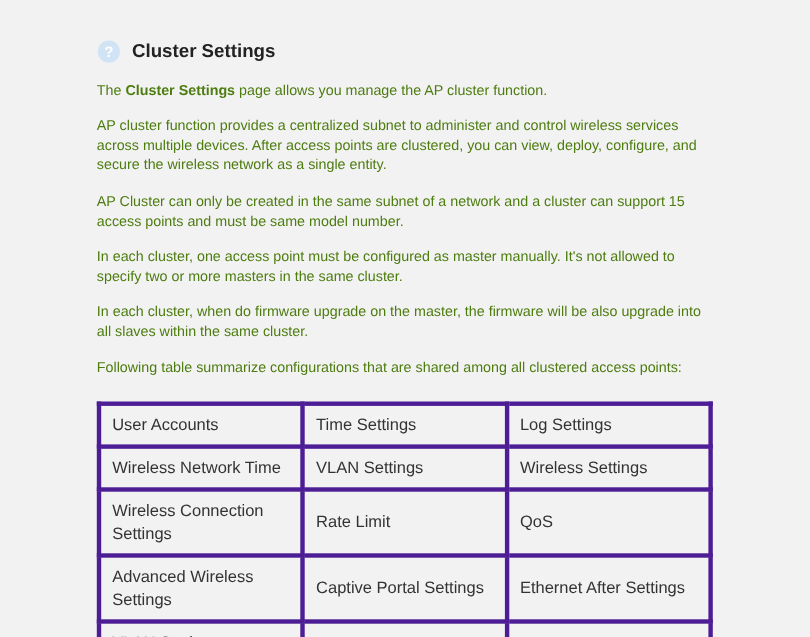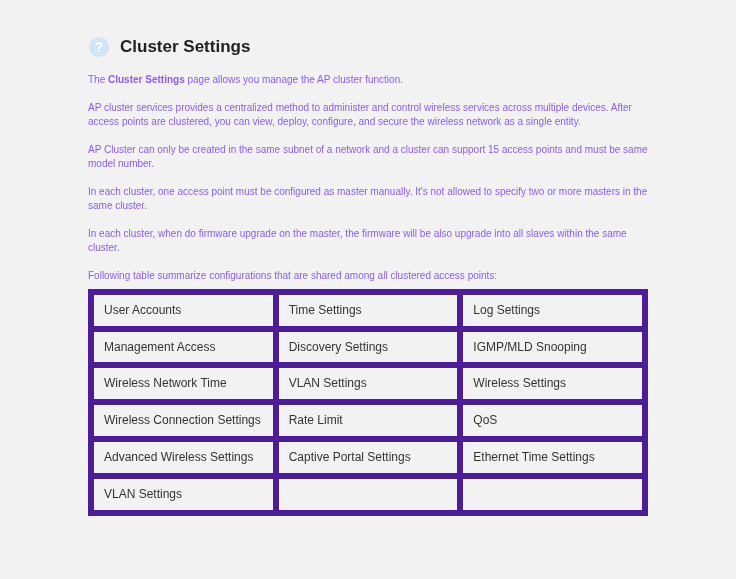--- a/index.html
+++ b/index.html
@@ -33,94 +33,89 @@
       width: 22px;
       height: 22px;
     }
     .page-title {
       font-size: 17px;
       font-weight: bold;
       color: #222;
     }
     .paragraph {
       margin-bottom: 14px;
-      color: #8b5cf6;
-      font-size: 10px;
+      color: #4d7c0f;
+      font-size: 13px;
     }
     .bold {
       font-weight: bold;
     }
     table {
       border-collapse: collapse;
       width: 100%;
       margin-bottom: 20px;
       margin-top: 4px;
     }
     td {
-      border: 6px solid #4c1d95;
+      border: 4px solid #4c1d95;
       padding: 7px 10px;
-      font-size: 12px;
+      font-size: 15px;
       color: #333;
       width: 33.33%;
     }
     .table-caption {
-      margin-bottom: 6px;
+      margin-bottom: 22px;
       margin-top: 8px;
     }
   </style>
 </head>
 <body>
 
 <div class="page-header">
   <span class="help-icon">
     <svg viewBox="0 0 24 24">
       <circle cx="12" cy="12" r="11" fill="#d0e4f5"></circle>
       <text x="12" y="17" font-size="15" font-weight="bold" text-anchor="middle" fill="#ffffff" font-family="Arial">?</text>
     </svg>
   </span>
   <h1 class="page-title">Cluster Settings</h1>
 </div>
 
 <p class="paragraph">
   <span>The </span><span class="bold">Cluster Settings</span><span> page allows you manage the AP cluster function.</span>
 </p>
 
-<p class="paragraph">AP cluster services provides a centralized method to administer and control wireless services across multiple devices. After access points are clustered, you can view, deploy, configure, and secure the wireless network as a single entity.</p>
+<p class="paragraph">AP cluster function provides a centralized subnet to administer and control wireless services across multiple devices. After access points are clustered, you can view, deploy, configure, and secure the wireless network as a single entity.</p>
 <p class="paragraph">AP Cluster can only be created in the same subnet of a network and a cluster can support 15 access points and must be same model number.</p>
 <p class="paragraph">In each cluster, one access point must be configured as master manually. It's not allowed to specify two or more masters in the same cluster.</p>
 <p class="paragraph">In each cluster, when do firmware upgrade on the master, the firmware will be also upgrade into all slaves within the same cluster.</p>
 
 <p class="paragraph table-caption">Following table summarize configurations that are shared among all clustered access points:</p>
 
 <table>
   <tbody>
     <tr>
       <td>User Accounts</td>
       <td>Time Settings</td>
       <td>Log Settings</td>
     </tr>
     <tr>
-      <td>Management Access</td>
-      <td>Discovery Settings</td>
-      <td>IGMP/MLD Snooping</td>
-    </tr>
-    <tr>
       <td>Wireless Network Time</td>
       <td>VLAN Settings</td>
       <td>Wireless Settings</td>
     </tr>
     <tr>
       <td>Wireless Connection Settings</td>
       <td>Rate Limit</td>
       <td>QoS</td>
     </tr>
     <tr>
       <td>Advanced Wireless Settings</td>
       <td>Captive Portal Settings</td>
-      <td>Ethernet Time Settings</td>
+      <td>Ethernet After Settings</td>
     </tr>
     <tr>
       <td>VLAN Settings</td>
       <td></td>
       <td></td>
     </tr>
   </tbody>
 </table>
 
 </body></html>

